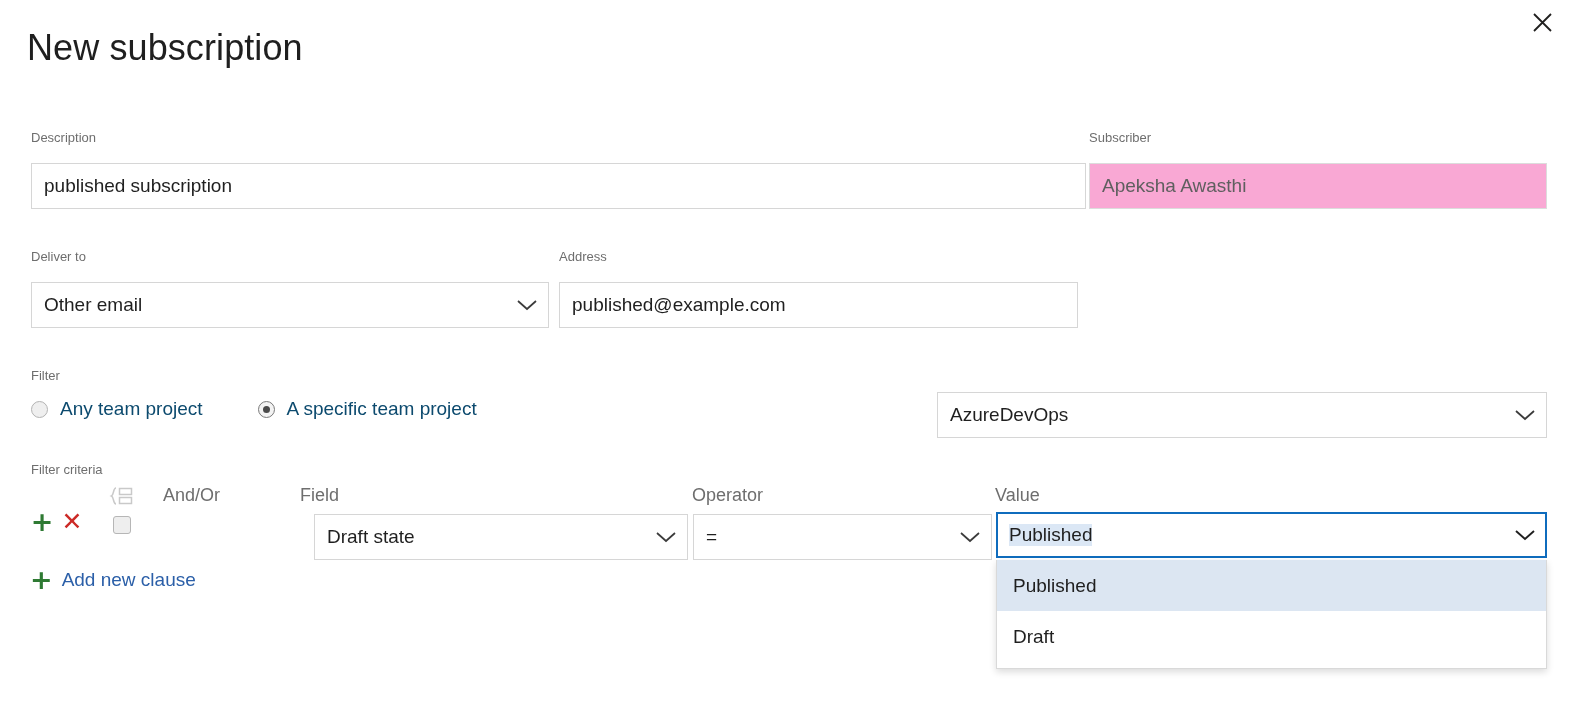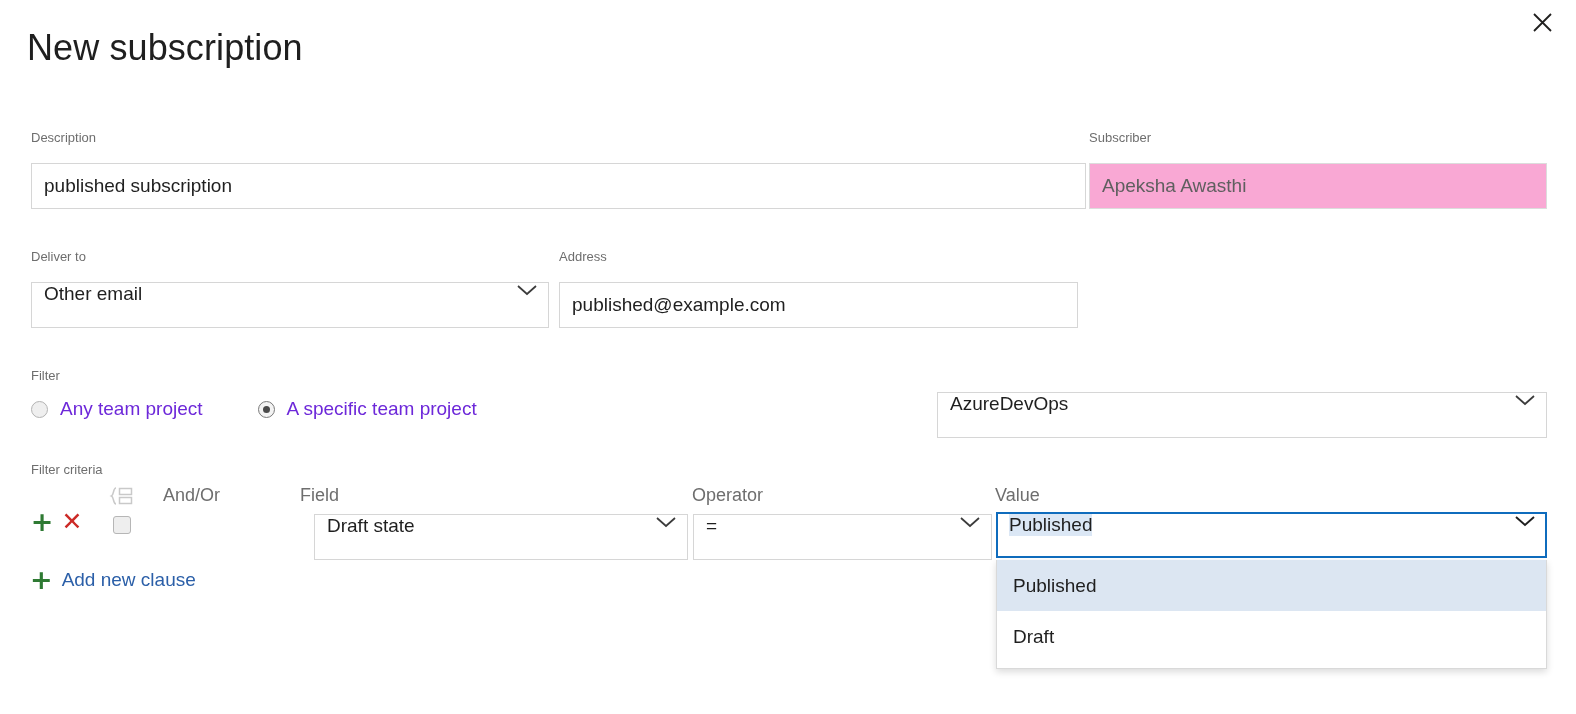--- a/index.html
+++ b/index.html
@@ -68,21 +68,21 @@
     border-color: #dcdcdc;
     color: #5f5f5f;
   }
 
   .combo {
     box-sizing: border-box;
     border: 1px solid #d6d6d6;
     background: #ffffff;
     height: 46px;
     display: flex;
-    align-items: flex-start;
+    align-items: center;
     justify-content: space-between;
     padding: 0 10px 0 12px;
     font-size: 19px;
     color: #1f1f1f;
     cursor: pointer;
   }
   .combo .chev { color: #3b3b3b; display: flex; align-items: center; }
   .combo.focused {
     border: 2px solid #0f6cbd;
     padding: 0 9px 0 11px;
@@ -102,21 +102,21 @@
 
   #lbl-filter      { position: absolute; left: 31px;   top: 365px; }
 
   .radio-row {
     position: absolute;
     top: 398px;
     left: 31px;
     display: flex;
     align-items: center;
     font-size: 19px;
-    color: #6d28d9;
+    color: #0c4a6e;
   }
   .radio-opt { display: flex; align-items: center; cursor: pointer; }
   .radio-opt + .radio-opt { margin-left: 55px; }
   .radio-mark {
     width: 17px; height: 17px;
     border-radius: 50%;
     box-sizing: border-box;
     border: 1px solid #b3b3b3;
     background: #efefef;
     margin-right: 12px;

